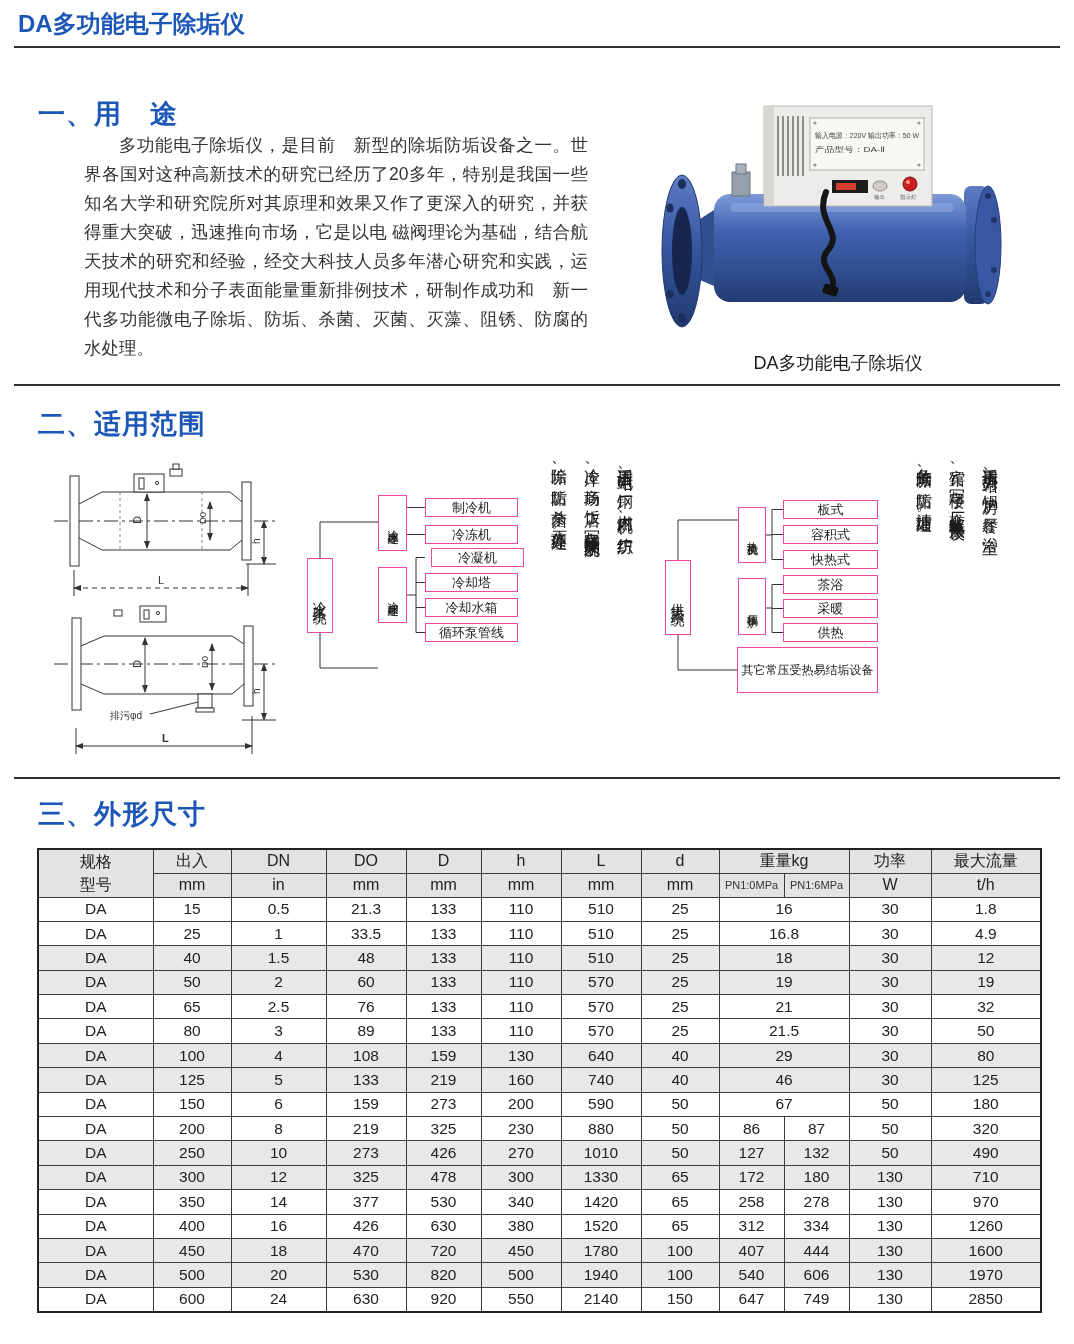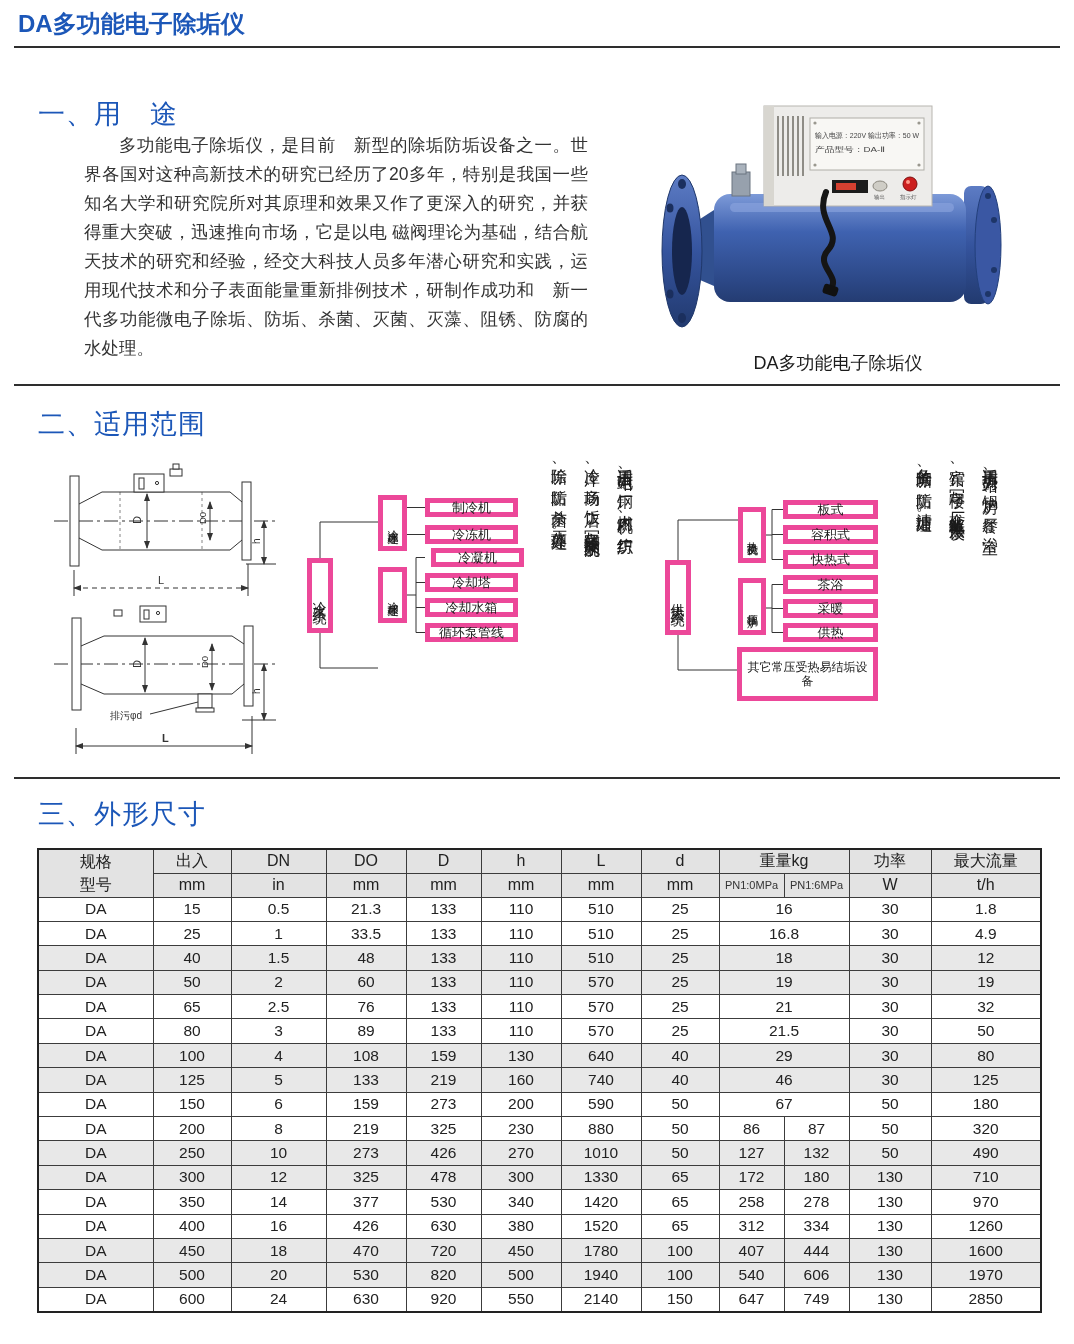--- a/index.html
+++ b/index.html
@@ -1,30 +1,30 @@
 <!DOCTYPE html>
 <html><head>
 <meta charset="utf-8">
 <style>
   *{margin:0;padding:0;box-sizing:border-box}
   html,body{background:#fff}
   .page{position:relative;width:1074px;height:1344px;background:#fff;overflow:hidden;
         font-family:"Liberation Sans","DejaVu Sans",sans-serif;color:#222}
   .rule{position:absolute;left:14px;width:1046px;height:2px;background:#2e2e2e}
   .doc-title{position:absolute;left:18px;top:8px;font-size:24px;font-weight:700;color:#1c57b8}
-  .sec-head{position:absolute;font-size:27px;font-weight:400;color:#1c57b8;letter-spacing:1px}
+  .sec-head{position:absolute;font-size:27px;font-weight:700;color:#1c57b8;letter-spacing:1px}
   .para{position:absolute;left:84px;top:131px;width:504px;font-size:17.5px;line-height:29px;
         color:#333;text-indent:35px;text-align:justify}
   .photo-wrap{position:absolute;left:628px;top:80px;width:420px;height:268px}
   .photo-caption{position:absolute;left:628px;top:351px;width:420px;text-align:center;font-size:18px;color:#1b1b1b}
   .draw{position:absolute}
   
   .fc{position:absolute}
   .fcsvg{position:absolute;left:0;top:0}
-  .box{position:absolute;border:5px solid #ec4899;background:#fff;display:flex;align-items:center;
+  .box{position:absolute;border:1px solid #ec4899;background:#fff;display:flex;align-items:center;
        justify-content:center;font-size:13px;color:#1b1b1b;text-align:center}
   .vtext{writing-mode:vertical-rl;letter-spacing:3px;font-size:14px}
   .vtext.sm{letter-spacing:1px;font-size:11px}
   .item{width:93px;height:19px;font-size:13px}
   .item.h{width:95px}
   .other{font-size:11.5px;line-height:14px;padding:2px}
   .other.one{font-size:12px}
   .vnote{position:absolute;writing-mode:vertical-rl;font-size:16px;letter-spacing:1.5px;color:#1b1b1b}
   .vnote>div{line-height:33px}
   
@@ -239,21 +239,21 @@
     </svg>
     <div class="box vtext" style="left:10px;top:70px;width:26px;height:75px">供热系统</div>
     <div class="box vtext sm" style="left:83px;top:17px;width:28px;height:56px">热交换机</div>
     <div class="box item h" style="left:128px;top:10px">板式</div>
     <div class="box item h" style="left:128px;top:35px">容积式</div>
     <div class="box item h" style="left:128px;top:60px">快热式</div>
     <div class="box vtext sm" style="left:83px;top:88px;width:28px;height:57px">常压锅炉</div>
     <div class="box item h" style="left:128px;top:85px">茶浴</div>
     <div class="box item h" style="left:128px;top:109px">采暖</div>
     <div class="box item h" style="left:128px;top:133px">供热</div>
-    <div class="box other one" style="left:82px;top:157px;width:141px;height:54px">其它常压受热易结垢设备</div>
+    <div class="box other one" style="left:82px;top:157px;width:141px;height:46px">其它常压受热易结垢设备</div>
   </div>
 
   <div class="vnote" style="left:908px;top:456px;height:322px">
     <div>适用于热力站、锅炉房、餐厅、浴室、</div>
     <div>宾馆、写字楼、厂矿企业等单位热水设</div>
     <div>备的除垢、防垢、清洁处理。</div>
   </div>
 
   <div class="rule" style="top:777px"></div>
 

